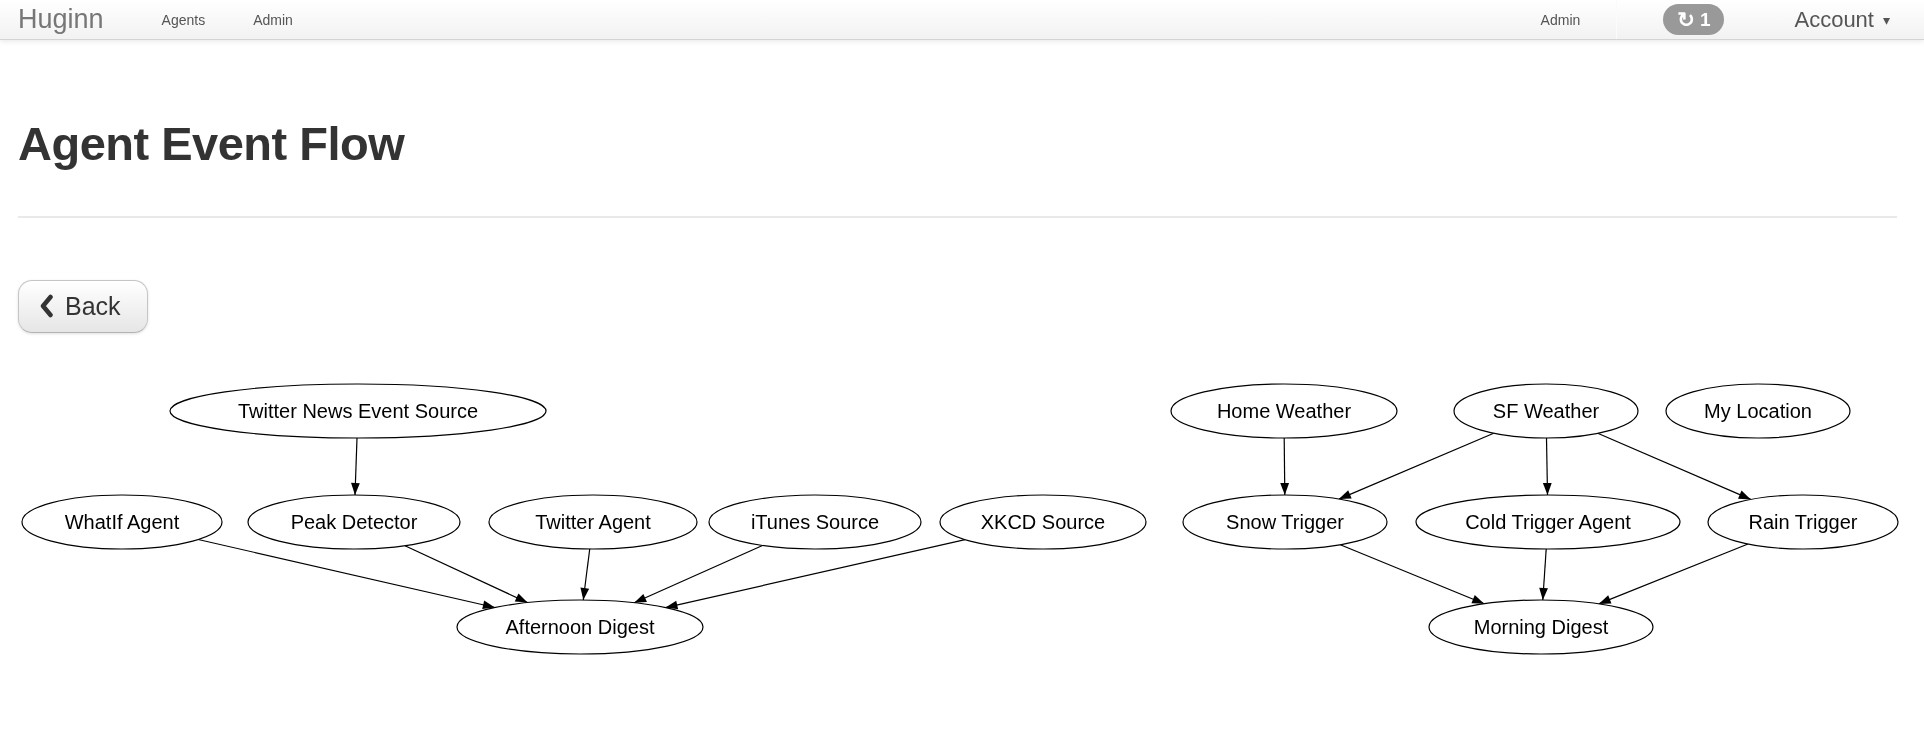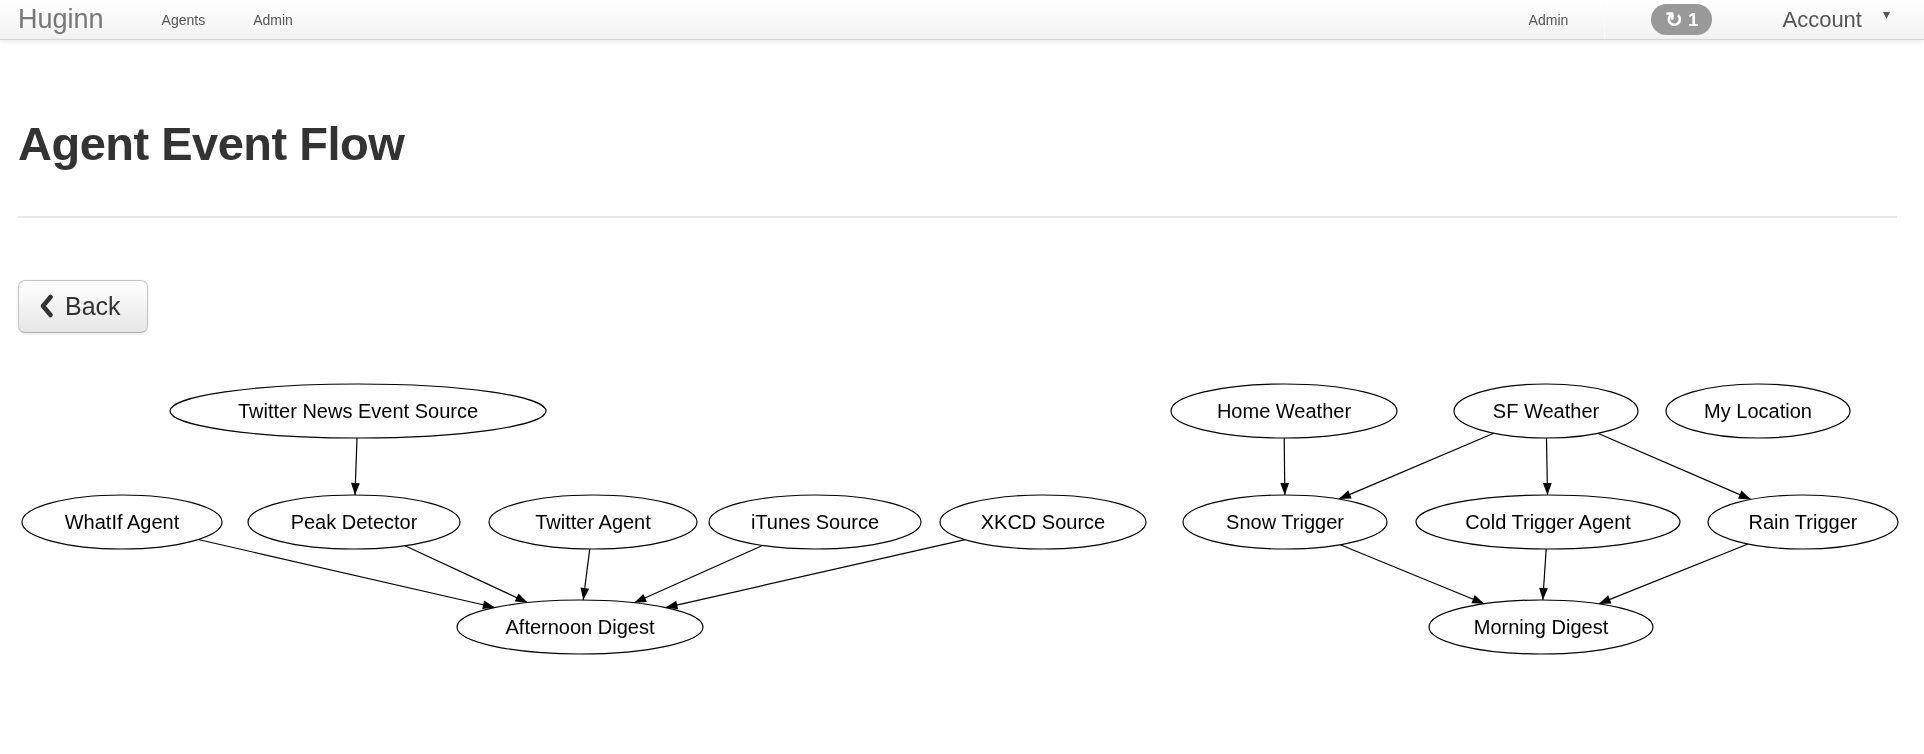--- a/index.html
+++ b/index.html
@@ -44,21 +44,21 @@
     background: #999;
     color: #fff;
     font-weight: bold;
     font-size: 19px;
     border-radius: 17px;
     padding: 2px 14px;
     height: 31px;
     margin-right: 70px;
   }
   .job-badge .refresh { font-size: 21px; font-weight: bold; line-height: 1; }
-  .account-toggle { display: inline-flex; gap: 21px; font-size: 22px; color: #555; }
+  .account-toggle { display: inline-flex; align-items: center; gap: 9px; font-size: 22px; color: #555; }
   .caret { font-size: 14px; color: #555; line-height: 1; }
 
   
   .container { padding: 0 27px 0 18px; }
   .page-title {
     font-size: 47px;
     font-weight: bold;
     color: #333;
     letter-spacing: -0.5px;
     margin-top: 78px;
@@ -73,21 +73,21 @@
     display: inline-flex;
     align-items: center;
     gap: 11px;
     margin-top: 62px;
     padding: 11px 26px 11px 20px;
     font-size: 25px;
     color: #333;
     background: linear-gradient(#ffffff, #e6e6e6);
     border: 1px solid #c5c5c5;
     border-bottom-color: #b3b3b3;
-    border-radius: 7px;
+    border-radius: 14px;
     box-shadow: inset 0 1px 0 rgba(255,255,255,.25), 0 1px 3px rgba(0,0,0,.12);
   }
   .back-btn svg { display: block; }
 
   .flow-svg { display: block; margin-top: 42px; }
   .flow-svg text { font-family: "Liberation Sans", sans-serif; }
 </style>
 </head>
 <body>
 

